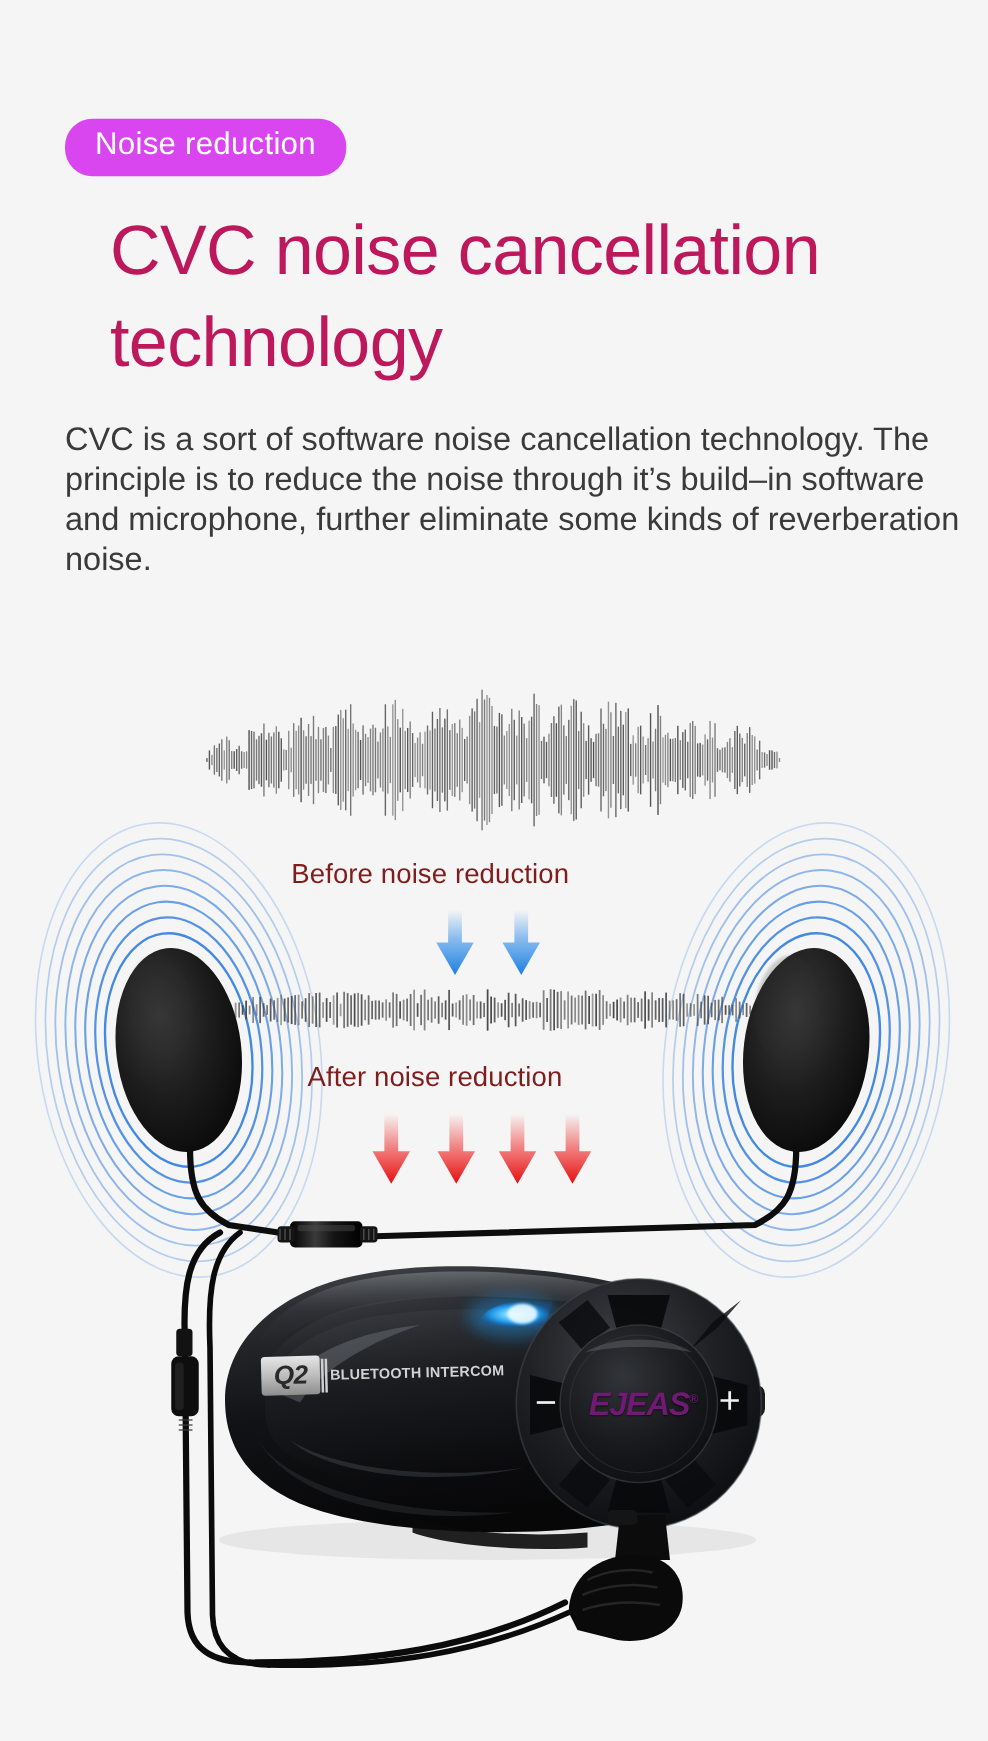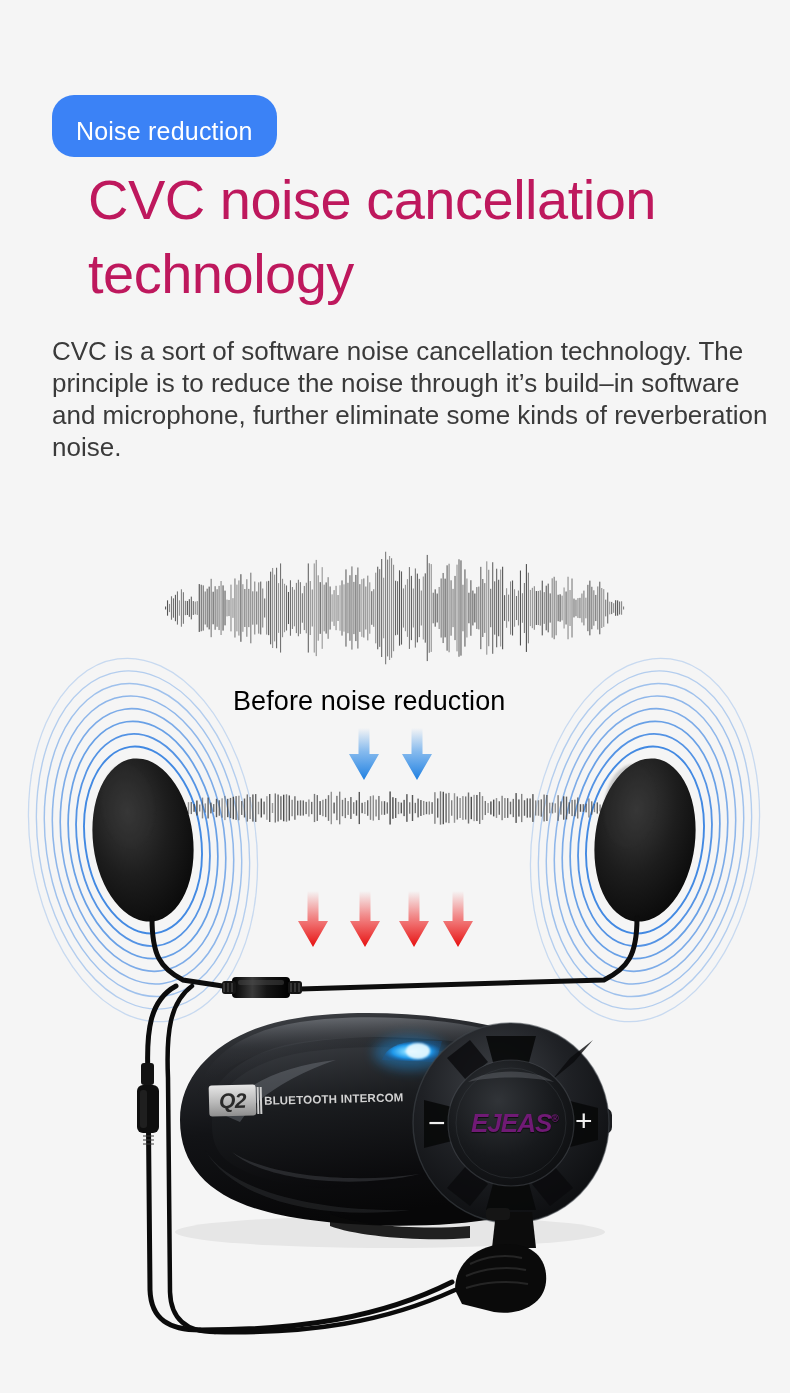--- a/index.html
+++ b/index.html
@@ -17,25 +17,25 @@
     width: 790px;
     height: 1393px;
     background: #f5f5f5;
   }
 
   
   .badge {
     position: absolute;
     left: 52px;
     top: 95px;
-    background: #3b82f6;
+    background: #d946ef;
     color: #ffffff;
     font-size: 25px;
     line-height: 1;
-    padding: 24px 24px 13px 24px;
+    padding: 8px 24px 13px 24px;
     border-radius: 22px;
     letter-spacing: 0.2px;
     white-space: nowrap;
   }
 
   .headline {
     position: absolute;
     left: 52px;
     top: 163px;
     width: 700px;
@@ -66,22 +66,22 @@
     width: 790px;
     height: 1393px;
     pointer-events: none;
   }
 
   .stage svg { display: block; }
 
   
   .caption {
     position: absolute;
-    font-size: 27px;
-    color: #000000;
+    font-size: 22px;
+    color: #7f1d1d;
     white-space: nowrap;
     letter-spacing: 0.1px;
   }
   .caption-before { left: 233px; top: 686px; }
   .caption-after  { left: 246px; top: 849px; }
 
   
   .q2-badge {
     position: absolute;
     left: 209px;
@@ -805,20 +805,21 @@
   </div>
 
   <div class="badge">Noise reduction</div>
 
   <h1 class="headline">CVC noise cancellation technology</h1>
 
   <p class="paragraph">CVC is a sort of software noise cancellation technology. The principle is to reduce the noise through it’s build–in software and microphone, further eliminate some kinds of reverberation noise.</p>
 
   <div class="caption caption-before">Before noise reduction</div>
 
+  <div class="caption caption-after">After noise reduction</div>
 
   <div class="q2-badge">Q2</div>
 
   <div class="bars">
       <i></i>
       <i></i>
     </div>
 
   <div class="intercom-label">BLUETOOTH INTERCOM</div>
 

